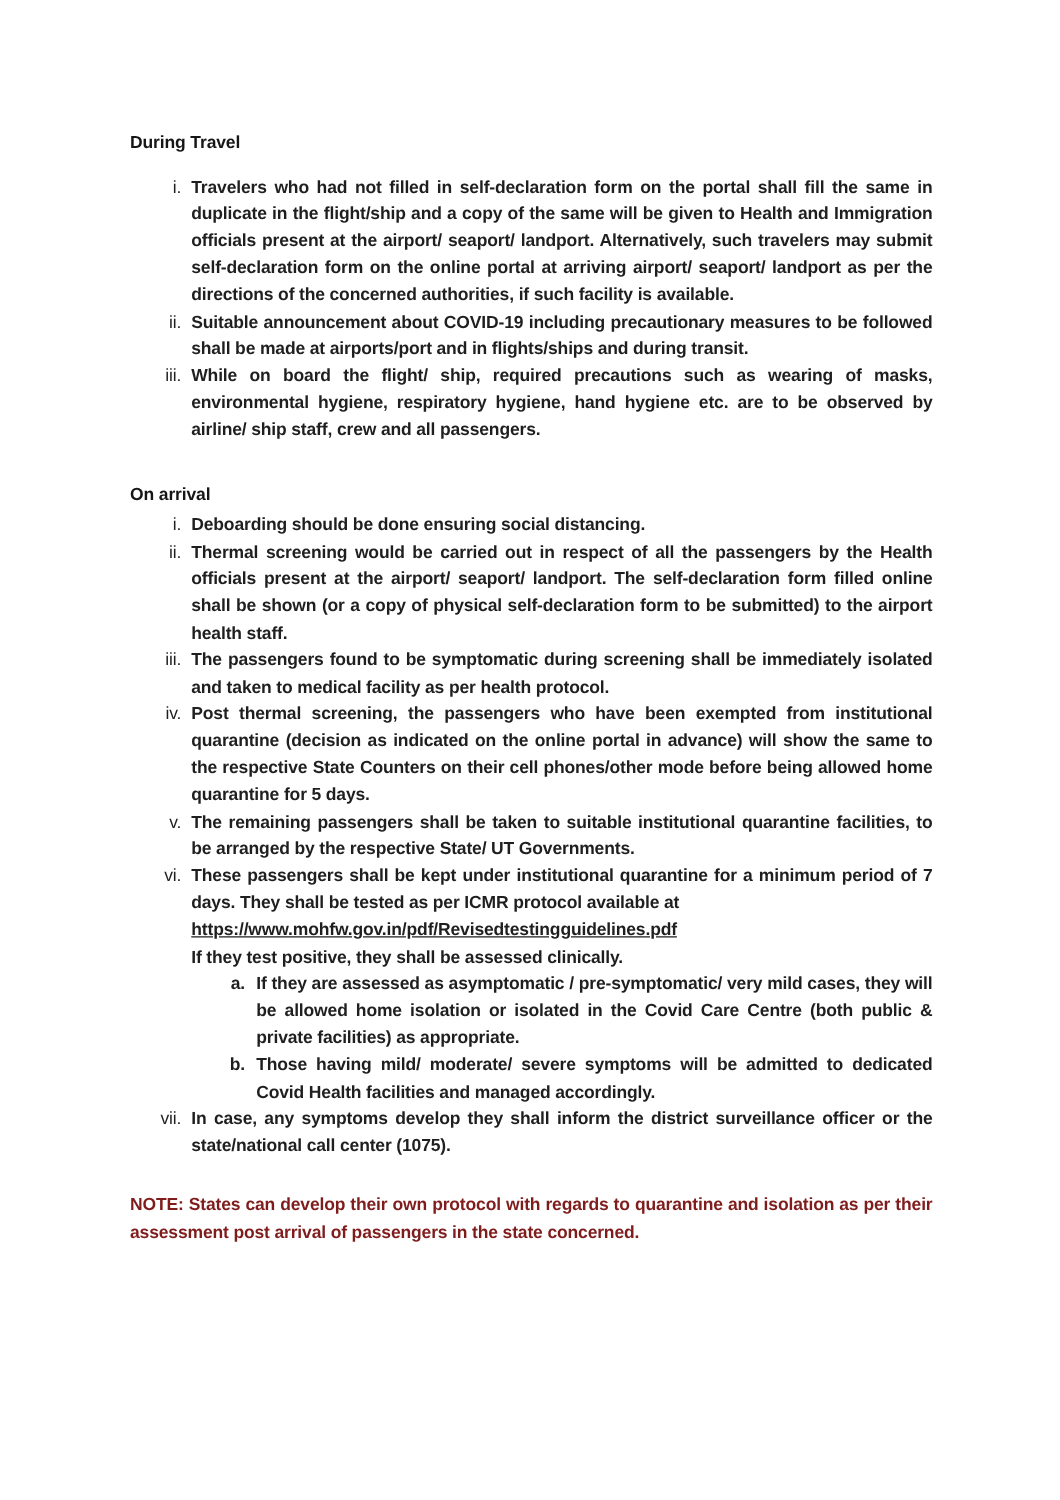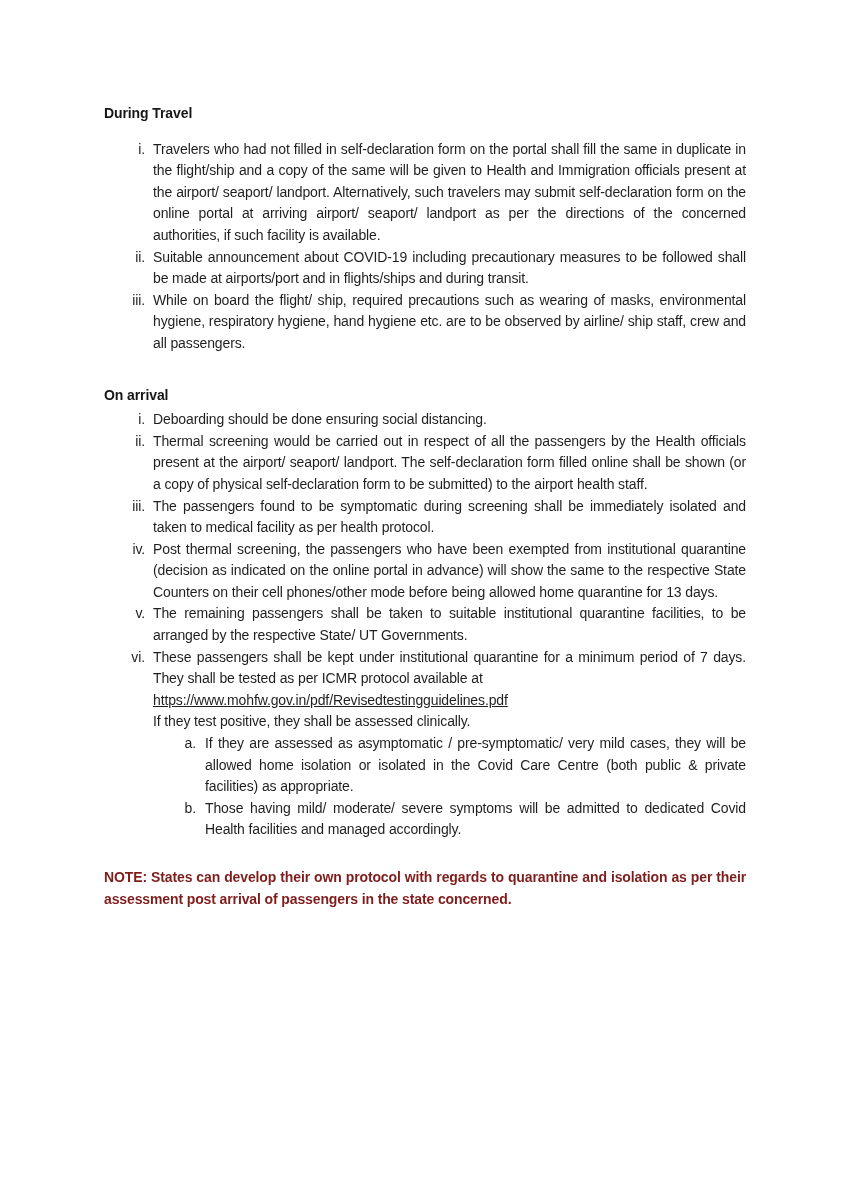--- a/index.html
+++ b/index.html
@@ -18,20 +18,21 @@
   }
   .heading {
     font-size:14px; font-weight:bold; line-height:21.6px;
     letter-spacing:-0.1px; color:#161616;
   }
   .heading.first { margin-bottom:14px; }
   .heading.later { margin-top:30px; margin-bottom:3px; }
   .para, .txt {
     font-size:14px; line-height:21.6px; letter-spacing:-0.12px;
     text-align:justify;
+    font-weight:bold;
   }
   .li { display:flex; }
   .mk {
     flex:0 0 49px; padding-right:8px; text-align:right;
     font-size:14px; line-height:21.6px; letter-spacing:-0.12px;
   }
   .li .txt { flex:1; }
   .sub { display:flex; margin-left:23px; }
   .sub .mk { flex:0 0 29px; padding-right:9px; }
   .link {
@@ -71,21 +72,21 @@
   <div class="li">
     <span class="mk">ii.</span>
     <p class="txt">Thermal screening would be carried out in respect of all the passengers by the Health officials present at the airport/ seaport/ landport. The self-declaration form filled online shall be shown (or a copy of physical self-declaration form to be submitted) to the airport health staff.</p>
   </div>
   <div class="li">
     <span class="mk">iii.</span>
     <p class="txt">The passengers found to be symptomatic during screening shall be immediately isolated and taken to medical facility as per health protocol.</p>
   </div>
   <div class="li">
     <span class="mk">iv.</span>
-    <p class="txt">Post thermal screening, the passengers who have been exempted from institutional quarantine (decision as indicated on the online portal in advance) will show the same to the respective State Counters on their cell phones/other mode before being allowed home quarantine for 13 days.</p>
+    <p class="txt">Post thermal screening, the passengers who have been exempted from institutional quarantine (decision as indicated on the online portal in advance) will show the same to the respective State Counters on their cell phones/other mode before being allowed home quarantine for 5 days.</p>
   </div>
   <div class="li">
     <span class="mk">v.</span>
     <p class="txt">The remaining passengers shall be taken to suitable institutional quarantine facilities, to be arranged by the respective State/ UT Governments.</p>
   </div>
 
   <div class="li">
     <span class="mk">vi.</span>
     <div class="txt">
       <p class="para">These passengers shall be kept under institutional quarantine for a minimum period of 7 days. They shall be tested as per ICMR protocol available at</p>
@@ -95,16 +96,20 @@
         <span class="mk">a.</span>
         <p class="txt">If they are assessed as asymptomatic / pre-symptomatic/ very mild cases, they will be allowed home isolation or isolated in the Covid Care Centre (both public &amp; private facilities) as appropriate.</p>
       </div>
       <div class="sub">
         <span class="mk">b.</span>
         <p class="txt">Those having mild/ moderate/ severe symptoms will be admitted to dedicated Covid Health facilities and managed accordingly.</p>
       </div>
     </div>
   </div>
 
+  <div class="li">
+    <span class="mk">vii.</span>
+    <p class="txt">In case, any symptoms develop they shall inform the district surveillance officer or the state/national call center (1075).</p>
+  </div>
 
   <p class="para note">NOTE: States can develop their own protocol with regards to quarantine and isolation as per their assessment post arrival of passengers in the state concerned.</p>
 
 </div>
 
 </body></html>

